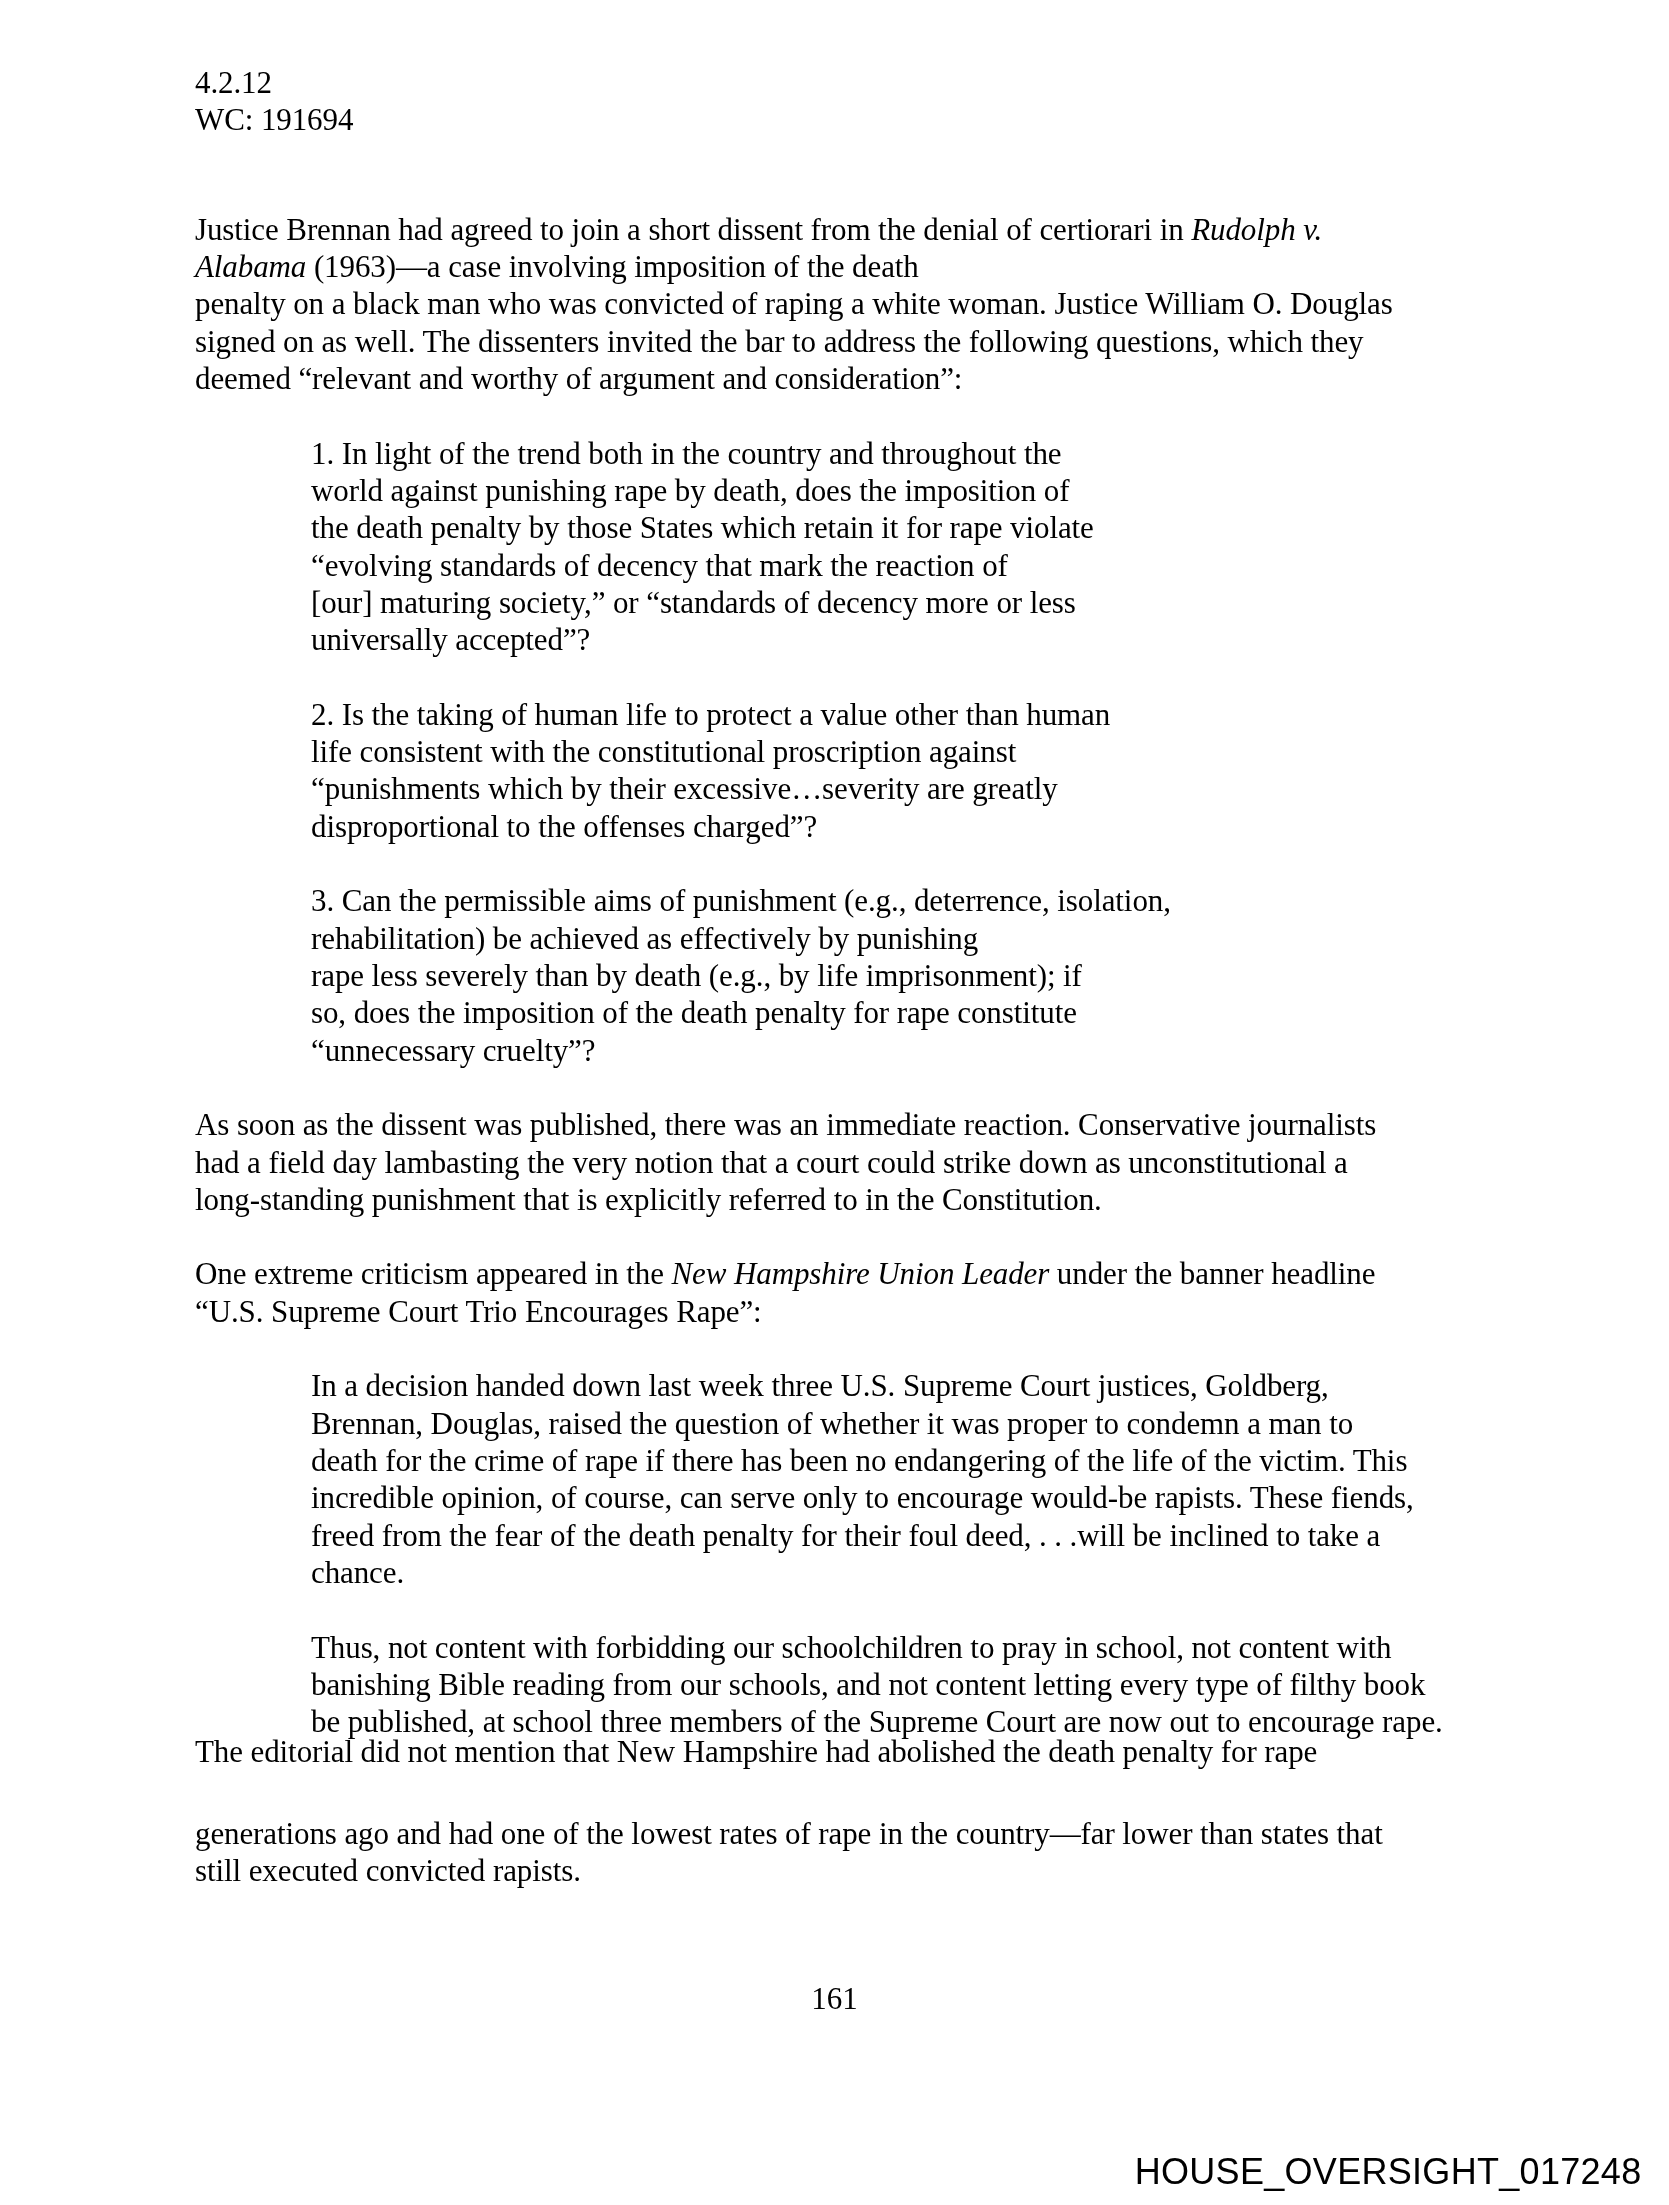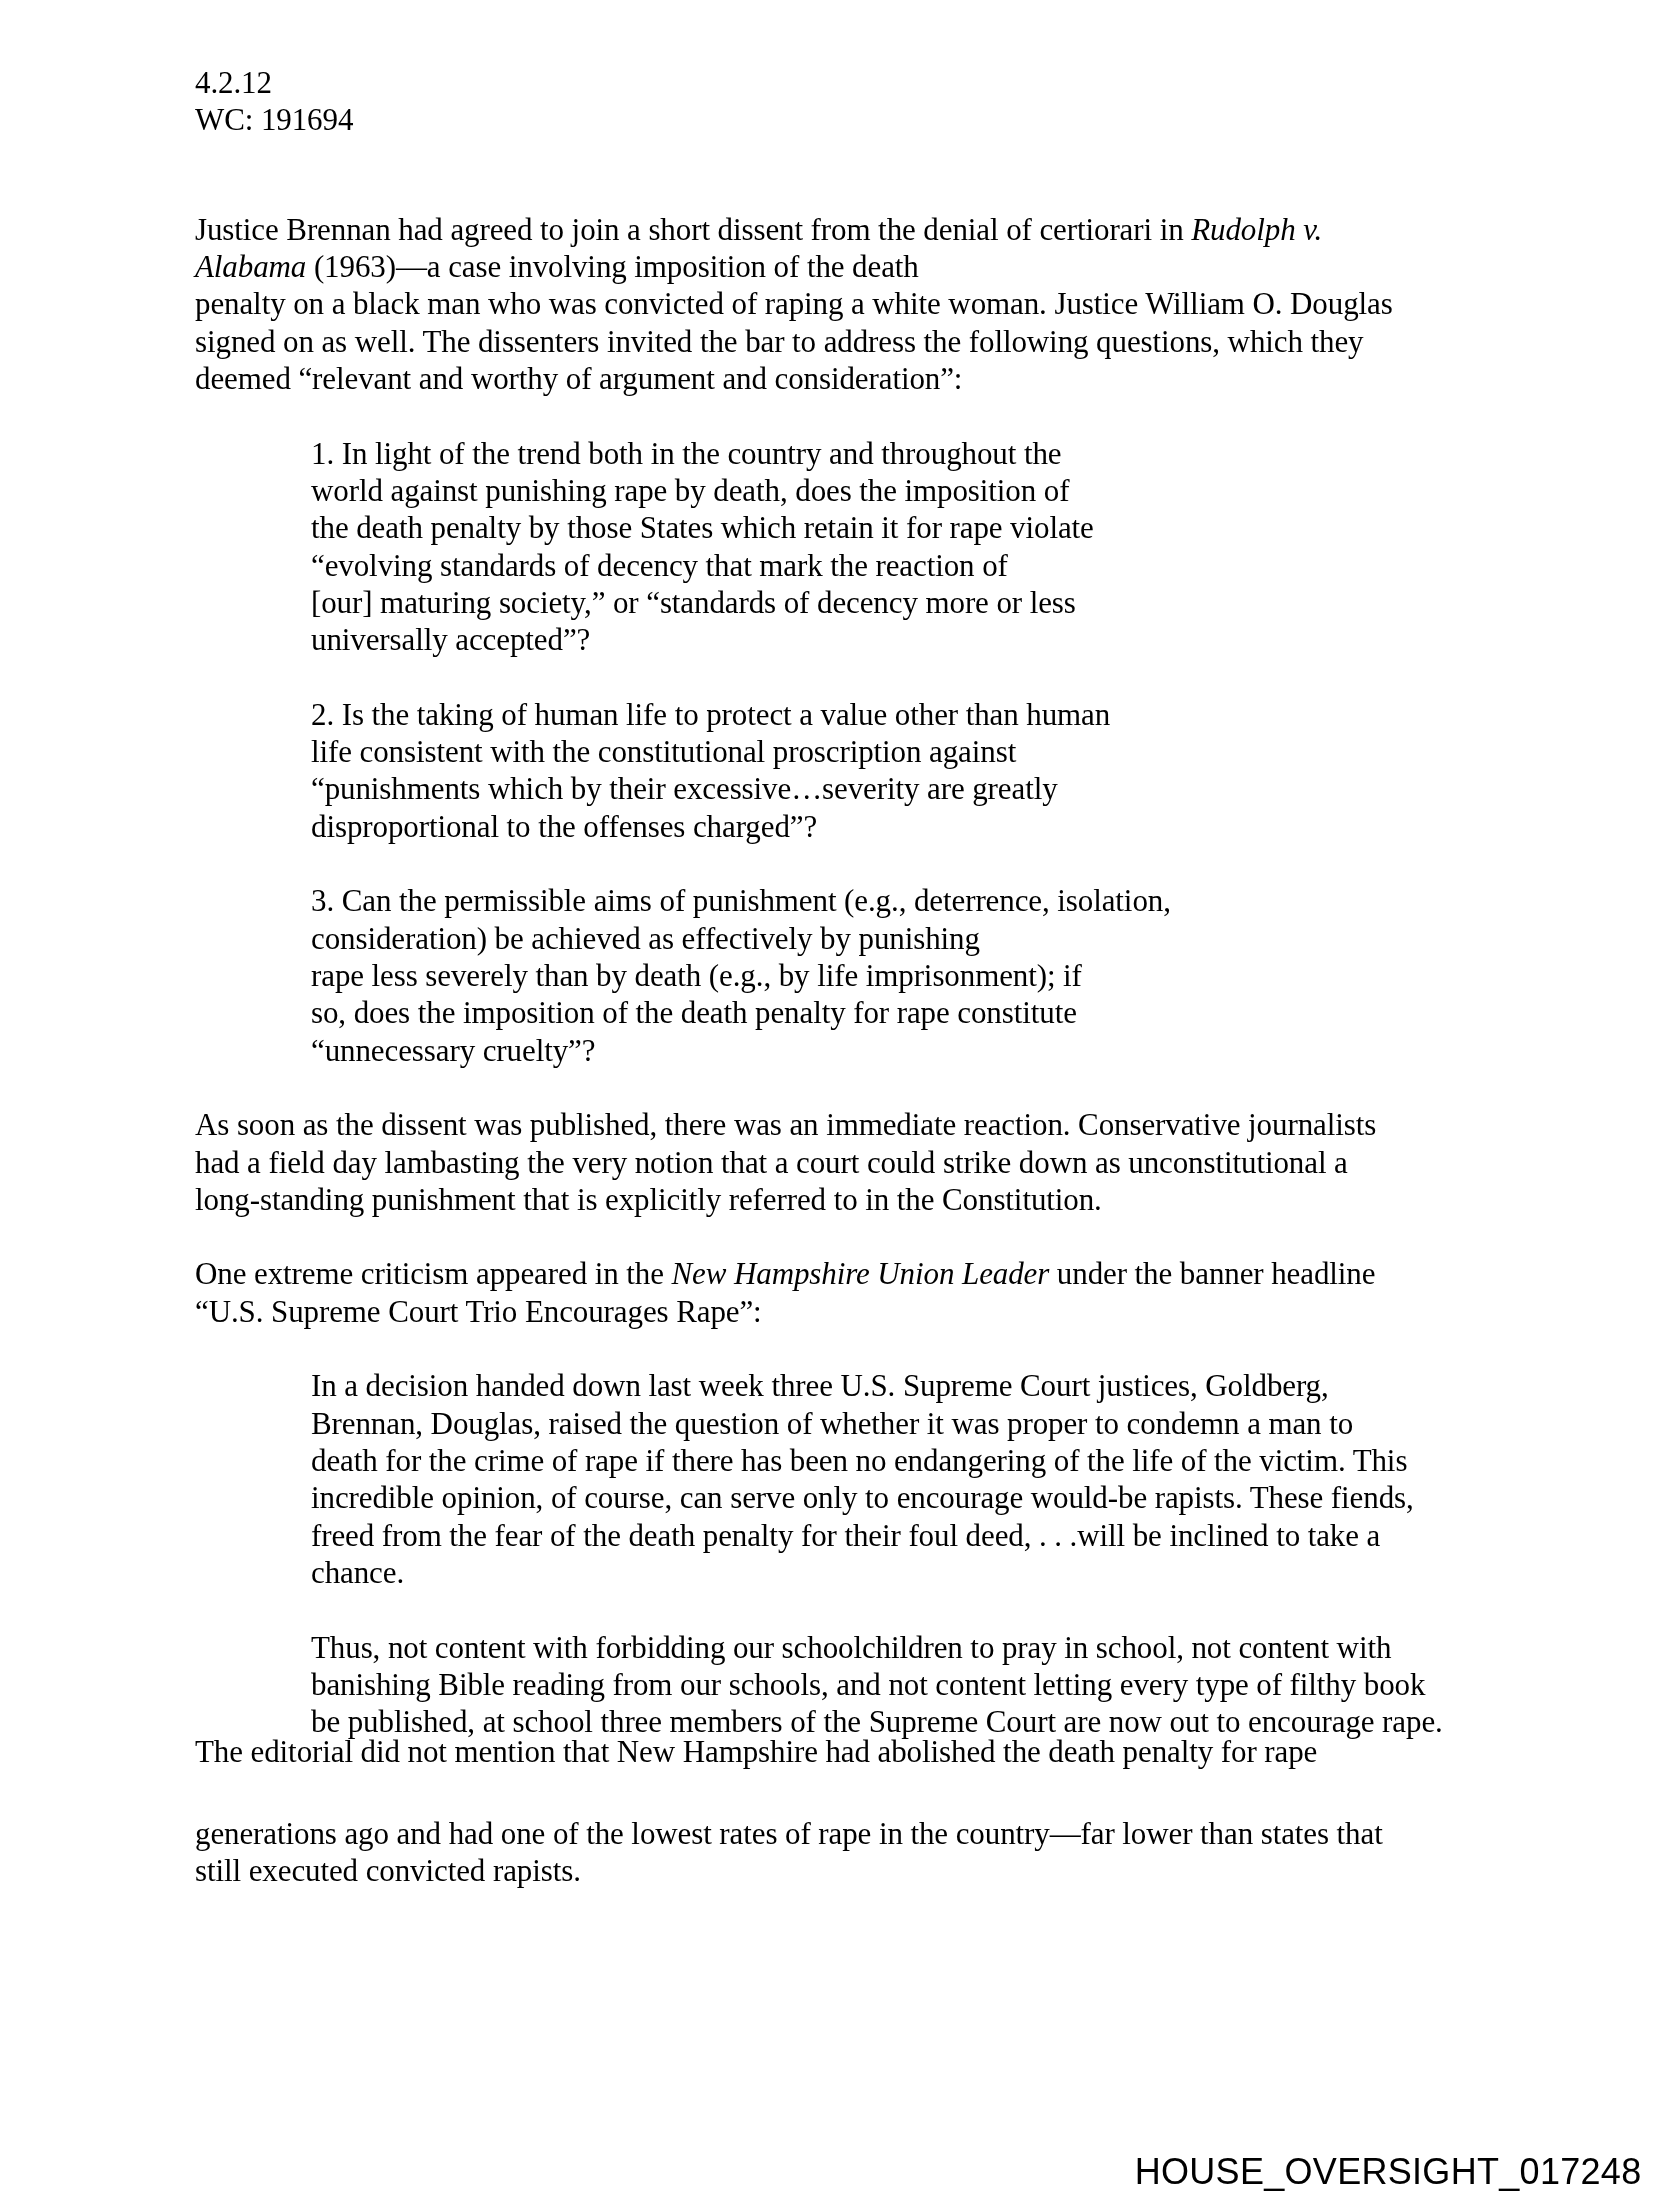--- a/index.html
+++ b/index.html
@@ -78,21 +78,21 @@
 
   <div>
     <div class="line quote-line" style="top:696px">2. Is the taking of human life to protect a value other than human</div>
     <div class="line quote-line" style="top:733px">life consistent with the constitutional proscription against</div>
     <div class="line quote-line" style="top:770px">“punishments which by their excessive…severity are greatly</div>
     <div class="line quote-line" style="top:808px">disproportional to the offenses charged”?</div>
   </div>
 
   <div>
     <div class="line quote-line" style="top:882px">3. Can the permissible aims of punishment (e.g., deterrence, isolation,</div>
-    <div class="line quote-line" style="top:920px">consideration) be achieved as effectively by punishing</div>
+    <div class="line quote-line" style="top:920px">rehabilitation) be achieved as effectively by punishing</div>
     <div class="line quote-line" style="top:957px">rape less severely than by death (e.g., by life imprisonment); if</div>
     <div class="line quote-line" style="top:994px">so, does the imposition of the death penalty for rape constitute</div>
     <div class="line quote-line" style="top:1032px">“unnecessary cruelty”?</div>
   </div>
 
   <div>
     <div class="line body-line" style="top:1106px">As soon as the dissent was published, there was an immediate reaction. Conservative journalists</div>
     <div class="line body-line" style="top:1144px">had a field day lambasting the very notion that a court could strike down as unconstitutional a</div>
     <div class="line body-line" style="top:1181px">long-standing punishment that is explicitly referred to in the Constitution.</div>
   </div>
@@ -116,16 +116,17 @@
     <div class="line quote-line" style="top:1666px">banishing Bible reading from our schools, and not content letting every type of filthy book</div>
     <div class="line quote-line" style="top:1703px">be published, at school three members of the Supreme Court are now out to encourage rape.</div>
   </div>
 
   <div>
     <div class="line body-line" style="top:1733px">The editorial did not mention that New Hampshire had abolished the death penalty for rape</div>
     <div class="line body-line" style="top:1815px">generations ago and had one of the lowest rates of rape in the country—far lower than states that</div>
     <div class="line body-line" style="top:1852px">still executed convicted rapists.</div>
   </div>
 
+  <div class="page-number">161</div>
   <div class="bates">HOUSE_OVERSIGHT_017248</div>
 
 </div>
 
 
 </body></html>

